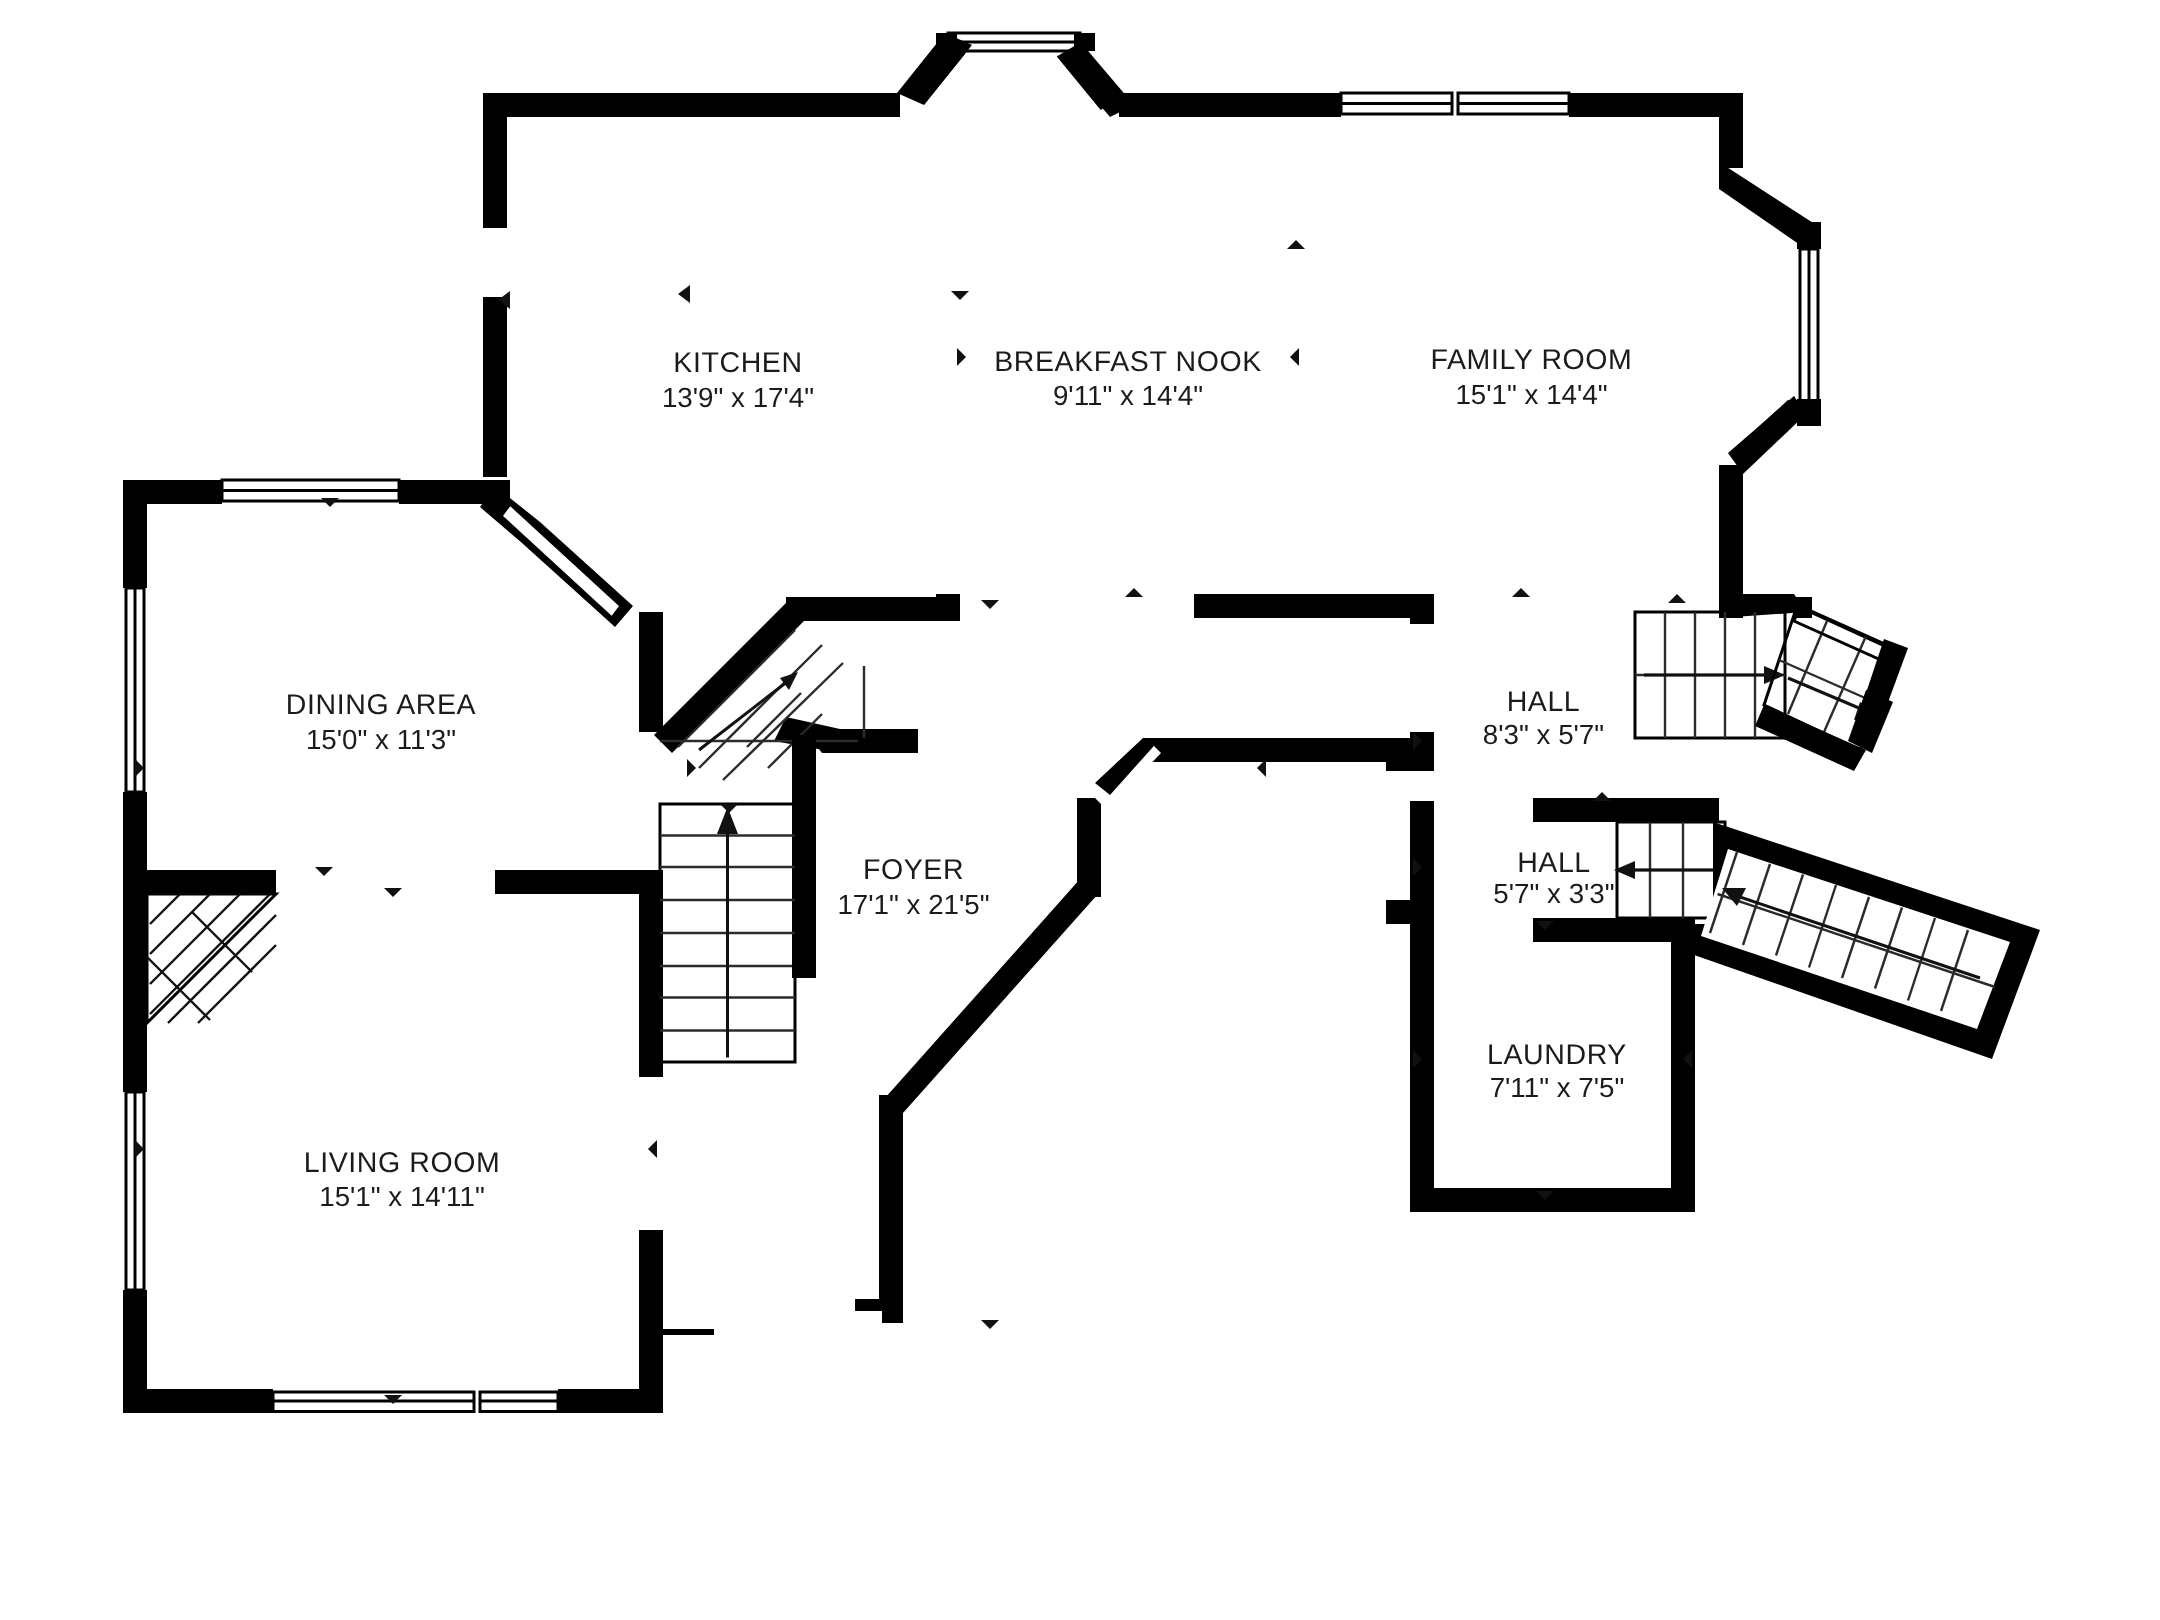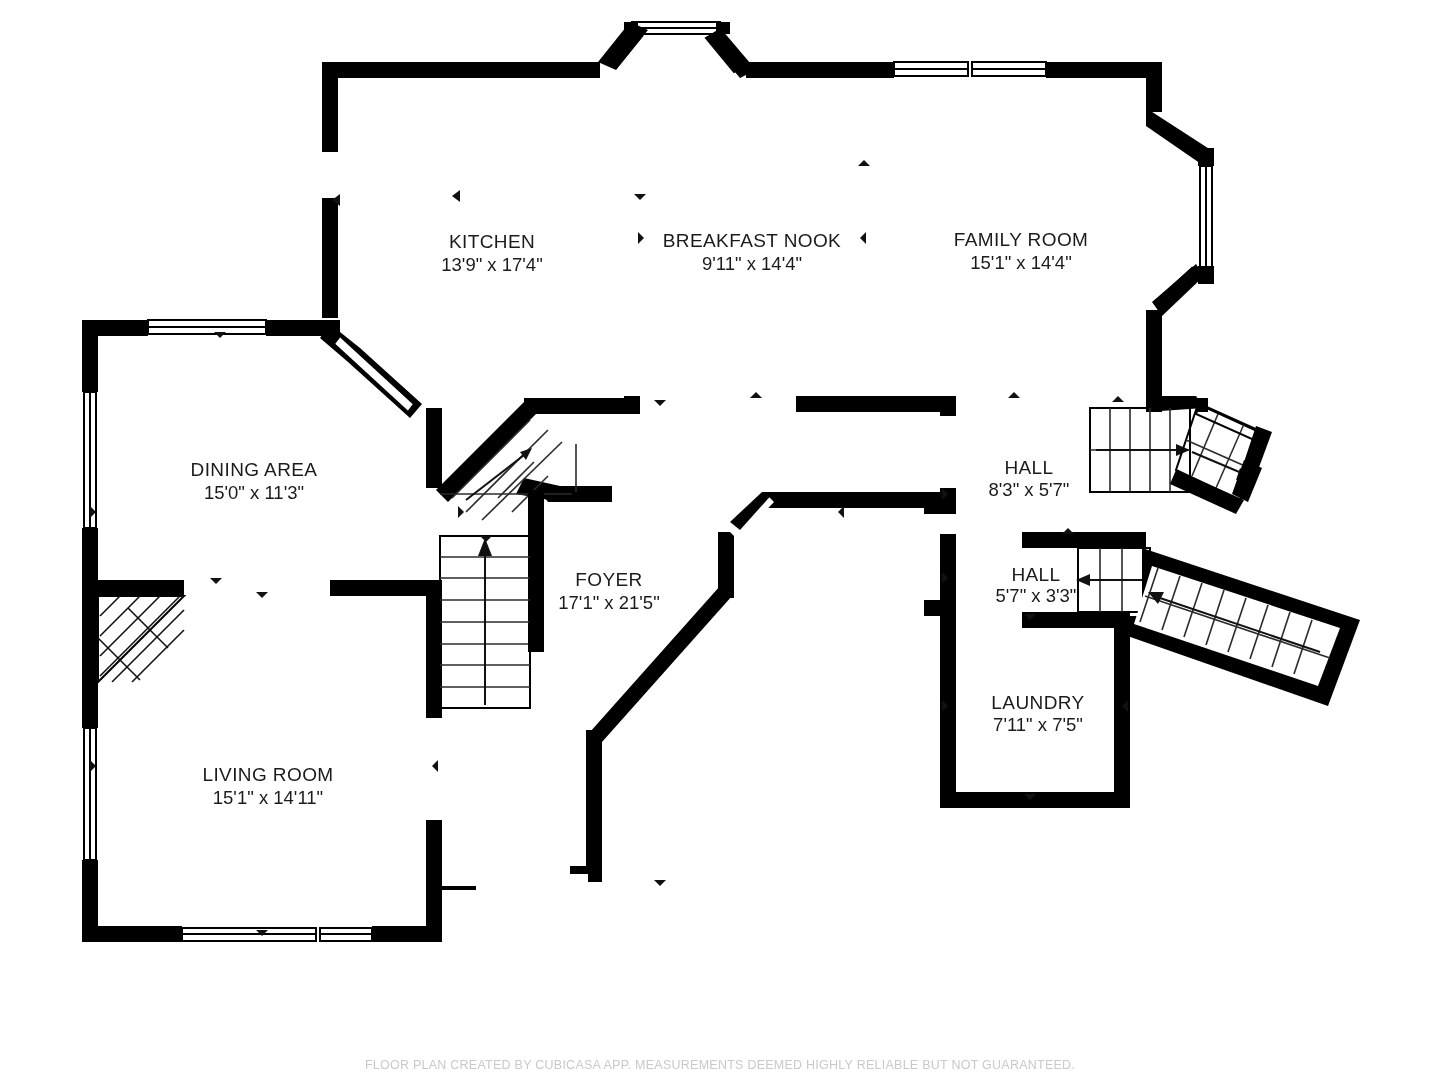--- a/index.html
+++ b/index.html
@@ -379,15 +379,14 @@
 
       <text class="room-label" x="1036" y="581">HALL</text>
       <text class="room-dims" x="1036" y="602">5'7" x 3'3"</text>
 
       <text class="room-label" x="1038" y="709">LAUNDRY</text>
       <text class="room-dims" x="1038" y="731">7'11" x 7'5"</text>
     </g>
 
   </svg>
 
-  <div class="footer-note">FLOOR PLAN CREATED BY CUBICASA APP. MEASUREMENTS DEEMED HIGHLY RELIABLE BUT NOT GUARANTEED.</div>
 
 </div>
 
 </body></html>

